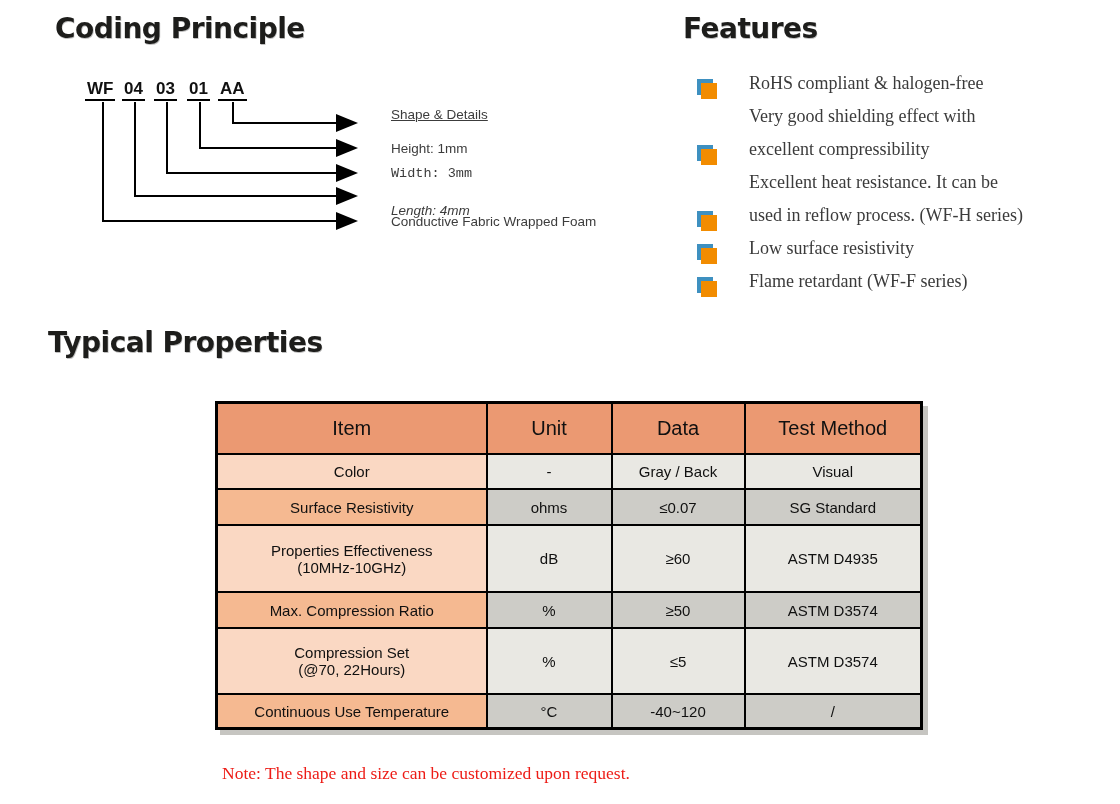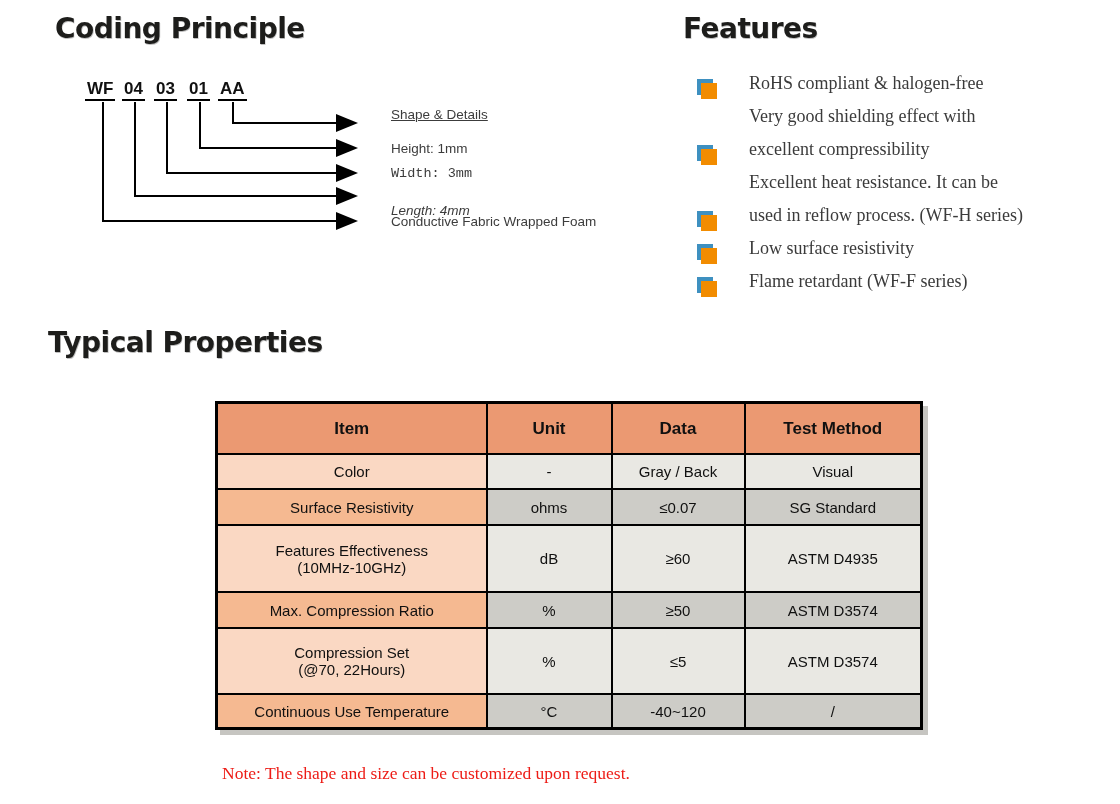--- a/index.html
+++ b/index.html
@@ -30,21 +30,21 @@
                              background:var(--bullet-orange,#F28C00);}
   .feature-text{margin-left:31px;font-family:"Liberation Serif",serif;font-size:18px;
                 line-height:33px;color:#3b3b3b;white-space:pre-line;}
 
   
   #props-table{position:absolute;left:215px;top:401px;border-collapse:collapse;
                table-layout:fixed;box-shadow:5px 5px 0 #c6c5c1;background:#fff;}
   #props-table th,#props-table td{border:2.5px solid #000;text-align:center;vertical-align:middle;
                padding:0 4px;white-space:pre-line;color:#101010;}
   #props-table{border:3px solid #000;}
-  #props-table th{height:49px;font-size:17px;font-weight:bold;background:var(--header-bg,#EB9972);}
+  #props-table th{height:49px;font-size:20px;font-weight:normal;background:var(--header-bg,#EB9972);}
   #props-table td{font-size:15px;}
   td.item-light{background:var(--item-light,#FAD8C3);}
   td.item-dark{background:var(--item-dark,#F5B991);}
   td.cell-light{background:var(--cell-light,#E9E8E3);}
   td.cell-dark{background:var(--cell-dark,#CDCCC7);}
   .col-item{width:270px;} .col-unit{width:125px;} .col-data{width:133px;} .col-test{width:177px;}
   tr.r-color td{height:33px;} tr.r-surface td{height:34px;} tr.r-shield td{height:65px;}
   tr.r-max td{height:34px;} tr.r-compset td{height:64px;} tr.r-temp td{height:32px;}
 
   
@@ -156,21 +156,21 @@
           <td class="cell-light">Gray / Back</td>
           <td class="cell-light">Visual</td>
         </tr>
         <tr class="r-surface">
           <td class="item-dark">Surface Resistivity</td>
           <td class="cell-dark">ohms</td>
           <td class="cell-dark">≤0.07</td>
           <td class="cell-dark">SG Standard</td>
         </tr>
         <tr class="r-shield">
-          <td class="item-light">Features Effectiveness
+          <td class="item-light">Properties Effectiveness
 (10MHz-10GHz)</td>
           <td class="cell-light">dB</td>
           <td class="cell-light">≥60</td>
           <td class="cell-light">ASTM D4935</td>
         </tr>
         <tr class="r-max">
           <td class="item-dark">Max. Compression Ratio</td>
           <td class="cell-dark">%</td>
           <td class="cell-dark">≥50</td>
           <td class="cell-dark">ASTM D3574</td>

